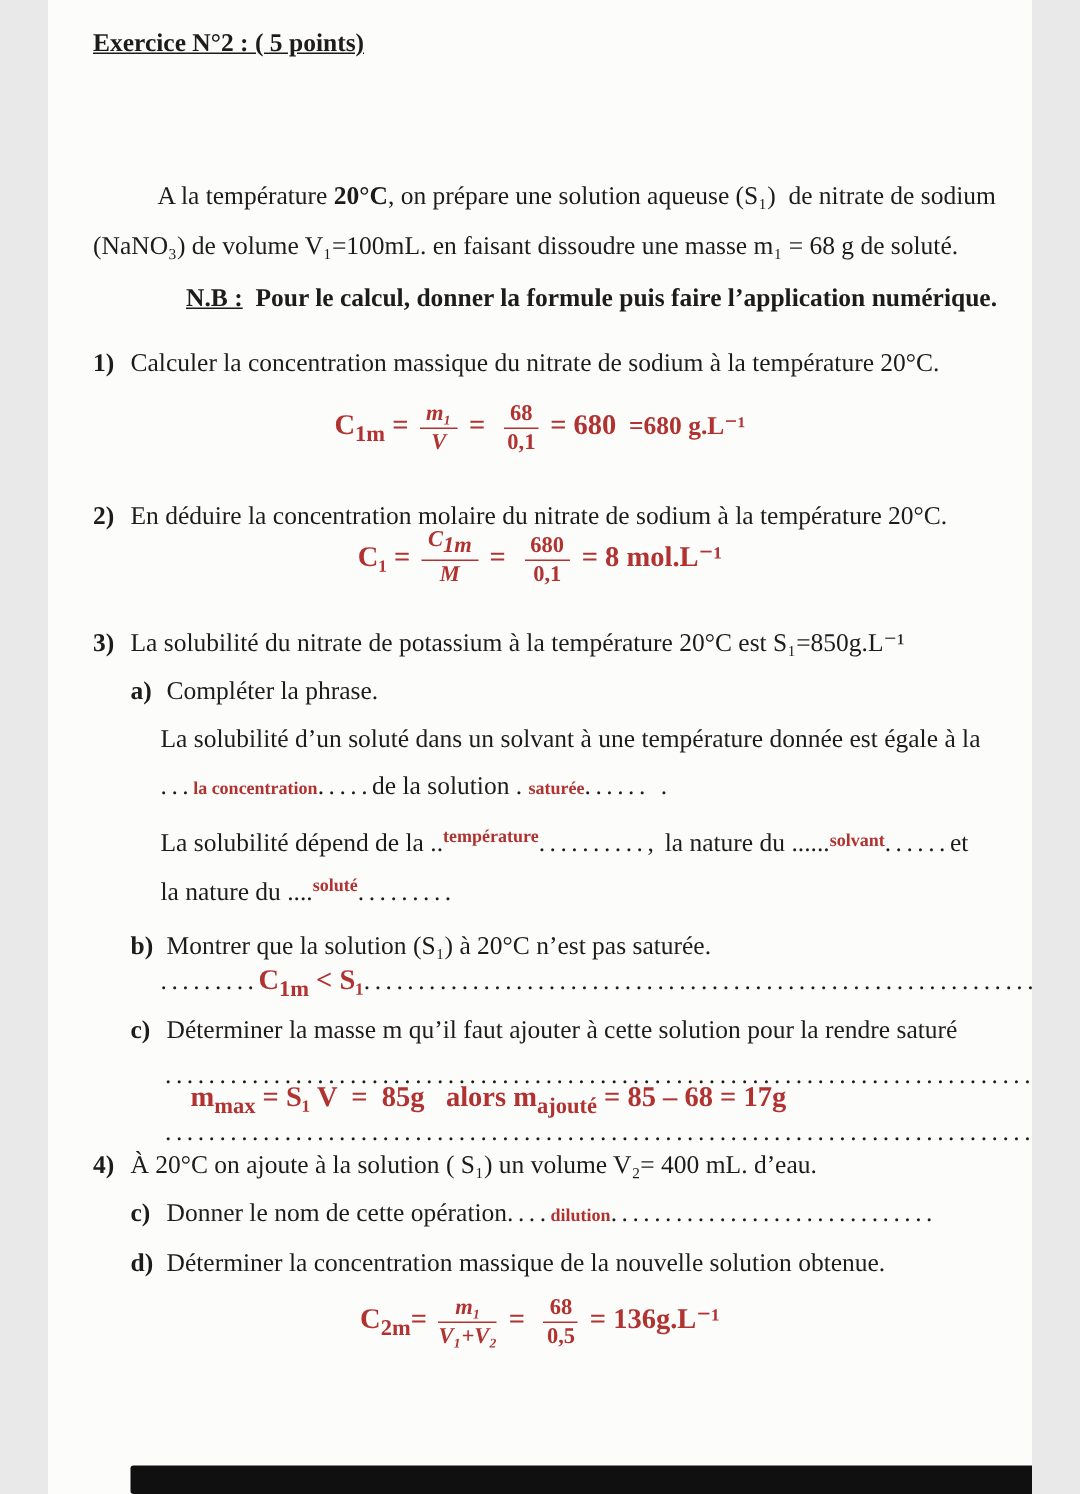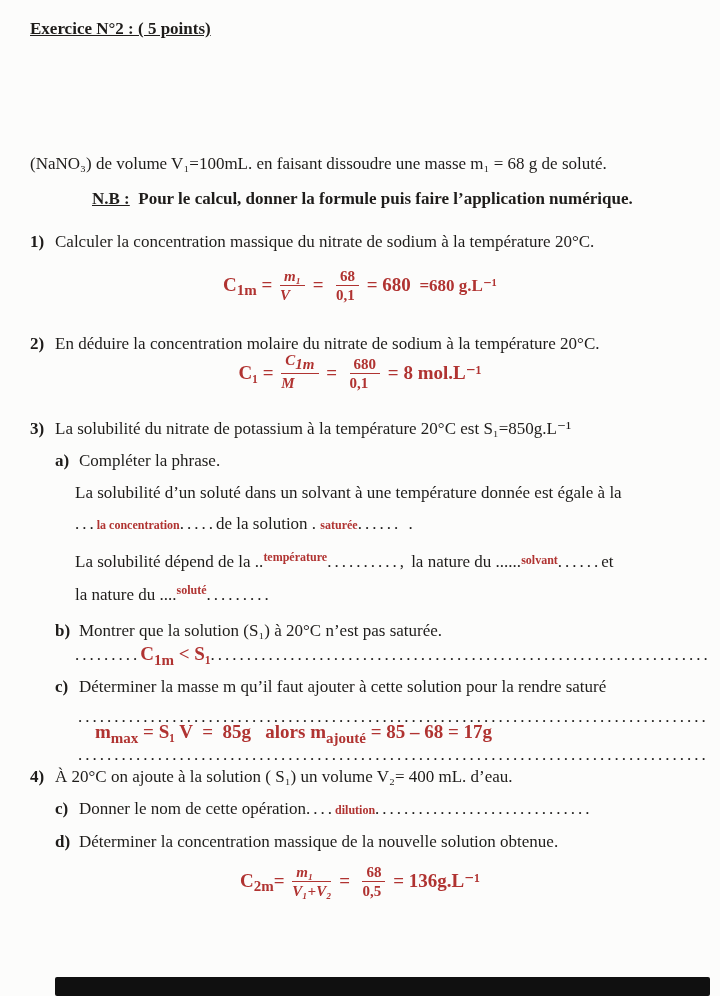--- a/index.html
+++ b/index.html
@@ -1,50 +1,51 @@
 <!DOCTYPE html>
 <html style="--red: #b03331; --ink: #1e1c1a; --paper: #fcfcfb; --bar: #101010;"><head>
 <meta charset="utf-8">
 <style>
   html,body{margin:0;padding:0;background:#e9e9e9;}
   .page{
-    position:relative;width:720px;height:996px;margin:0 auto;
+    position:relative;width:656px;height:996px;margin:0 auto;
     background:var(--paper,#fcfcfb);overflow:hidden;
     font-family:"Liberation Serif","DejaVu Serif",serif;
     color:var(--ink,#1e1c1a);
   }
   .line{position:absolute;white-space:pre;font-size:17px;line-height:1.25;}
   .b{font-weight:700;}
   .u{text-decoration:underline;}
   .qnum{font-weight:700;display:inline-block;width:25px;}
   .qletter{font-weight:700;display:inline-block;width:24px;}
   .dots{letter-spacing:3px;}
   .clip{overflow:hidden;height:24px;}
   .ans{color:var(--red,#b03331);font-weight:700;font-size:12px;}
   .raise1{position:relative;top:-6px;text-align:right;}
   .raise2{position:relative;top:-3px;}
   .formula{left:0;right:0;text-align:center;color:var(--red,#b03331);font-weight:700;font-size:19px;}
   .formula sub, .ansline sub{font-size:15px;}
-  .frac{display:inline-block;vertical-align:-0.6em;text-align:left;line-height:1.1;font-size:15px;margin:0 3px;}
+  .frac{display:inline-block;vertical-align:-0.6em;text-align:center;line-height:1.1;font-size:15px;margin:0 3px;}
   .fn{display:block;border-bottom:1.5px solid currentColor;padding:0 4px;}
   .fd{display:block;padding-top:1px;}
   .it{font-style:italic;}
   .fbig{font-size:19px;}
   .fsmall{font-size:17px;}
   .ansline{color:var(--red,#b03331);font-weight:700;font-size:19px;}
   .bar{position:absolute;background:var(--bar,#101010);border-radius:2px;}
 </style>
 </head>
 <body>
 
 <div class="page">
 
   <div class="line b u" style="left:30px;top:18px;">Exercice N°2 : ( 5 points)</div>
 
 
+  <div class="line" style="left:73px;top:120px;"><span>A la température </span><span class="b">20°C</span><span>, on prépare une solution aqueuse (S₁)  de nitrate de sodium</span></div>
 
   <div class="line" style="left:30px;top:153px;">(NaNO₃) de volume V₁=100mL. en faisant dissoudre une masse m₁ = 68 g de soluté.</div>
 
   <div class="line b" style="left:92px;top:188px;"><span class="u">N.B :</span><span>  Pour le calcul, donner la formule puis faire l’application numérique.</span></div>
 
   <div class="line" style="left:30px;top:231px;"><span class="qnum">1)</span><span>Calculer la concentration massique du nitrate de sodium à la température 20°C.</span></div>
 
   <div class="line formula" style="top:268px;"><span>C</span><sub>1m</sub><span> = </span><span class="frac it"><span class="fn">m₁</span><span class="fd">V</span></span><span> =  </span><span class="frac"><span class="fn">68</span><span class="fd">0,1</span></span><span class="fbig"> = 680</span><span class="fsmall">  =680 g.L⁻¹</span></div>
 
   <div class="line" style="left:30px;top:333px;"><span class="qnum">2)</span><span>En déduire la concentration molaire du nitrate de sodium à la température 20°C.</span></div>

